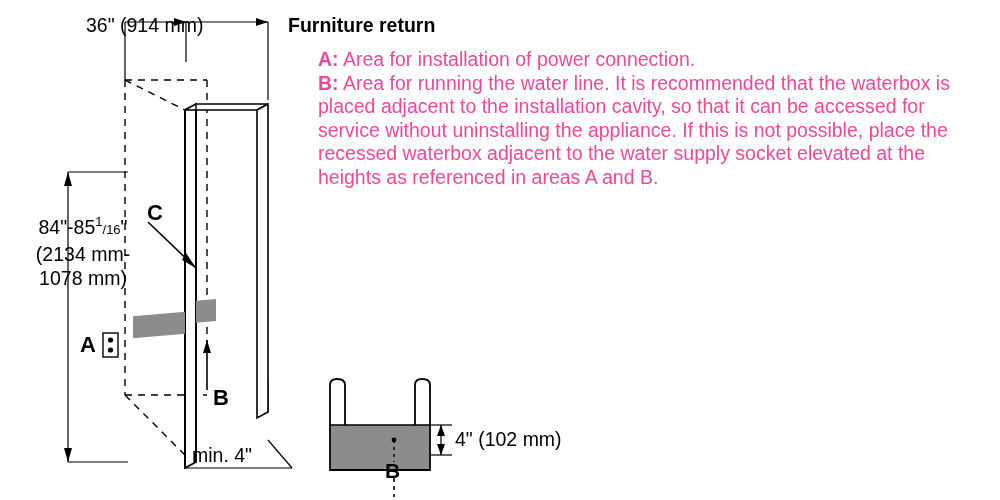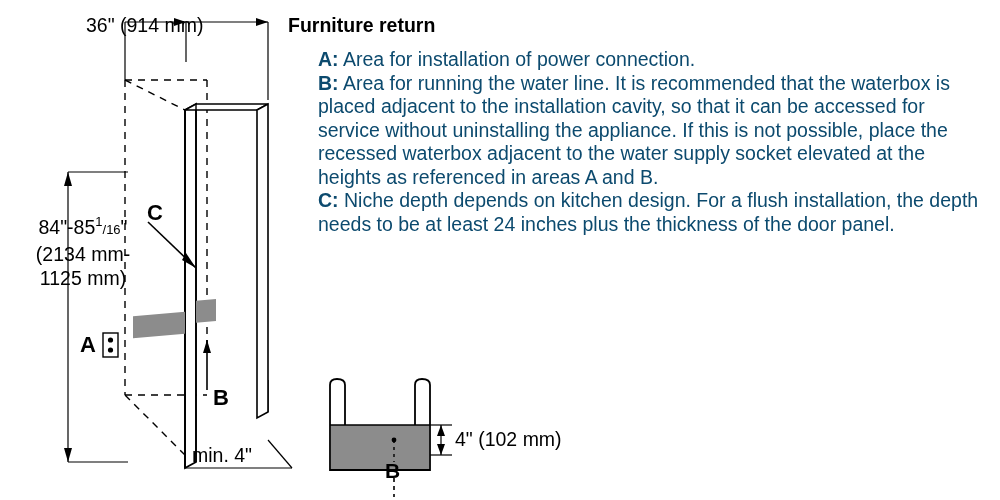--- a/index.html
+++ b/index.html
@@ -27,21 +27,21 @@
     position: absolute;
     font-family: "Liberation Sans", sans-serif;
     color: #000;
     white-space: pre;
   }
   .body-text {
     position: absolute;
     font-family: "Liberation Sans", sans-serif;
     font-size: 19.5px;
     line-height: 23.5px;
-    color: #0c4a6e;
+    color: #ec4899;
   }
   .body-text b { font-weight: bold; }
 
   .lbl-bold {
     font-weight: bold;
   }
 
   .dim-left {
     position: absolute;
     left: 8px;
@@ -143,36 +143,35 @@
     </g>
   </svg>
 
   <div class="txt" style="left:86px; top:14px; font-size:19.5px;">36" (914 mm)</div>
 
   <div class="txt" style="left:288px; top:14px; font-size:19.5px;font-weight:bold;">Furniture return</div>
 
   <div class="dim-left">
     <div class="nowrap"><span>84"-85</span><span class="sup">1</span><span class="sub-frac">/</span><span class="sub-frac">16</span><span>"</span></div>
     <div>(2134 mm-</div>
-    <div>1125 mm)</div>
+    <div>1078 mm)</div>
   </div>
 
   <div class="txt lbl-bold" style="left:80px; top:332px; font-size:22px;">A</div>
 
   <div class="txt lbl-bold" style="left:213px; top:385px; font-size:22px;">B</div>
 
   <div class="txt lbl-bold" style="left:147px; top:200px; font-size:22px;">C</div>
 
   <div class="txt" style="left:192px; top:444px; font-size:19.5px;">min. 4"</div>
   <div class="txt" style="left:183px; top:468px; font-size:19.5px;margin-top:41px;">(102 mm)</div>
 
   <div class="txt" style="left:455px; top:428px; font-size:19.5px;">4" (102 mm)</div>
 
   <div class="txt lbl-bold" style="left:385px; top:459px; font-size:21px;">B</div>
 
   <div class="body-text" style="left:318px; top:48px; width:672px;">
     <div><b>A:</b><span> Area for installation of power connection.</span></div>
     <div><b>B:</b><span> Area for running the water line. It is recommended that the waterbox is placed adjacent to the installation cavity, so that it can be accessed for service without uninstalling the appliance. If this is not possible, place the recessed waterbox adjacent to the water supply socket elevated at the heights as referenced in areas A and B.</span></div>
-    <div><b>C:</b><span> Niche depth depends on kitchen design. For a flush installation, the depth needs to be at least 24 inches plus the thickness of the door panel.</span></div>
     <div style="height:14px;"></div>
   </div>
 
 </div>
 
 </body></html>

